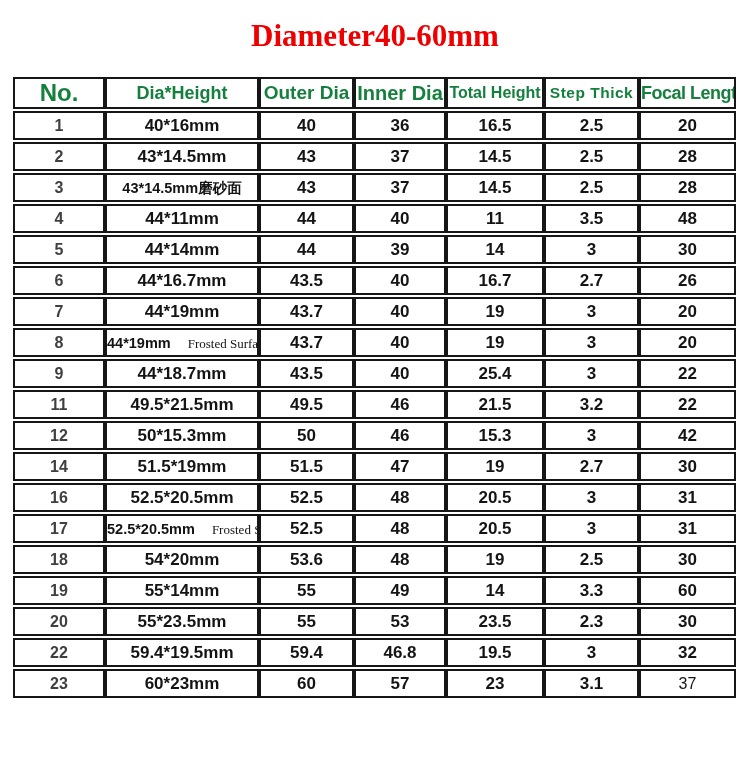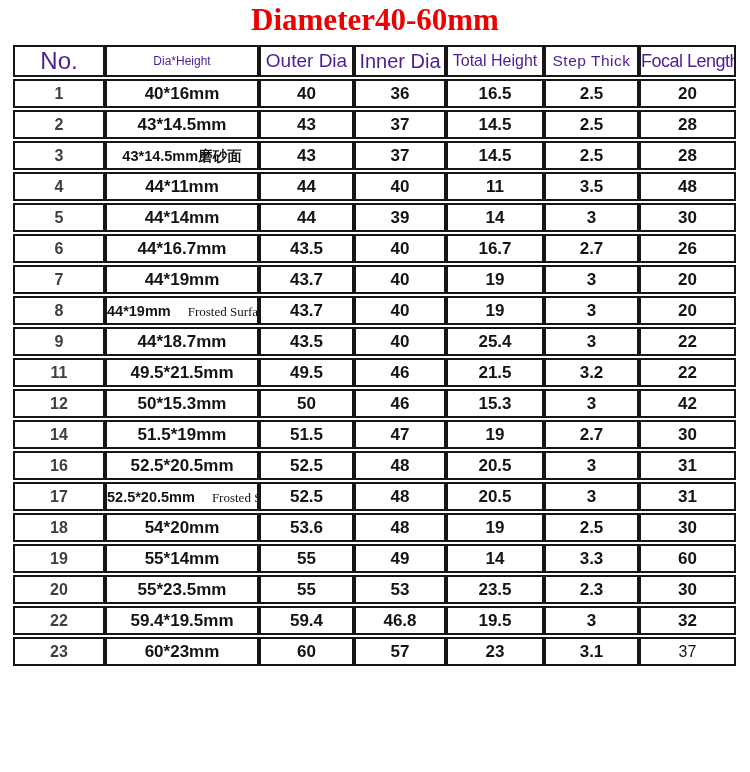--- a/index.html
+++ b/index.html
@@ -12,56 +12,56 @@
     overflow: hidden;
   }
   .title {
     text-align: center;
     color: #ee0000;
     font-family: "Liberation Serif", serif;
     font-weight: bold;
     font-size: 31px;
     line-height: 40px;
     height: 43px;
-    margin: 0;
+    margin: 16px;
   }
   table.spec {
     border-collapse: separate;
     border-spacing: 0 2px;
     table-layout: fixed;
     margin-left: 13px;
     width: 723px;
   }
   th, td {
     border: 2px solid #161616;
     text-align: center;
     vertical-align: middle;
     padding: 0;
     white-space: nowrap;
     overflow: hidden;
     background: #ffffff;
   }
   th {
-    color: #4c1d95;
-    font-weight: normal;
+    color: #15803d;
+    font-weight: bold;
     height: 27px;
   }
   td {
     height: 25px;
     font-weight: bold;
     color: #141414;
     font-size: 17px;
   }
   td.no-cell {
     color: #3f3f3f;
     font-size: 16px;
   }
   
   th.c0 { font-size: 24px; }
-  th.c1 { font-size: 12px; margin-top: 31px; }
+  th.c1 { font-size: 18px; margin-top: 31px; }
   th.c2 { font-size: 19px; margin-top: 8px; }
   th.c3 { font-size: 20px; margin-left: 21px; }
   th.c4 { font-size: 16px; }
   th.c5 { font-size: 15.5px; letter-spacing: 0.5px; }
   th.c6 { font-size: 18px; letter-spacing: -0.5px; }
   .dia-note {
     font-family: "Liberation Serif", serif;
     font-weight: normal;
     font-size: 13px;
     margin-left: 17px;

